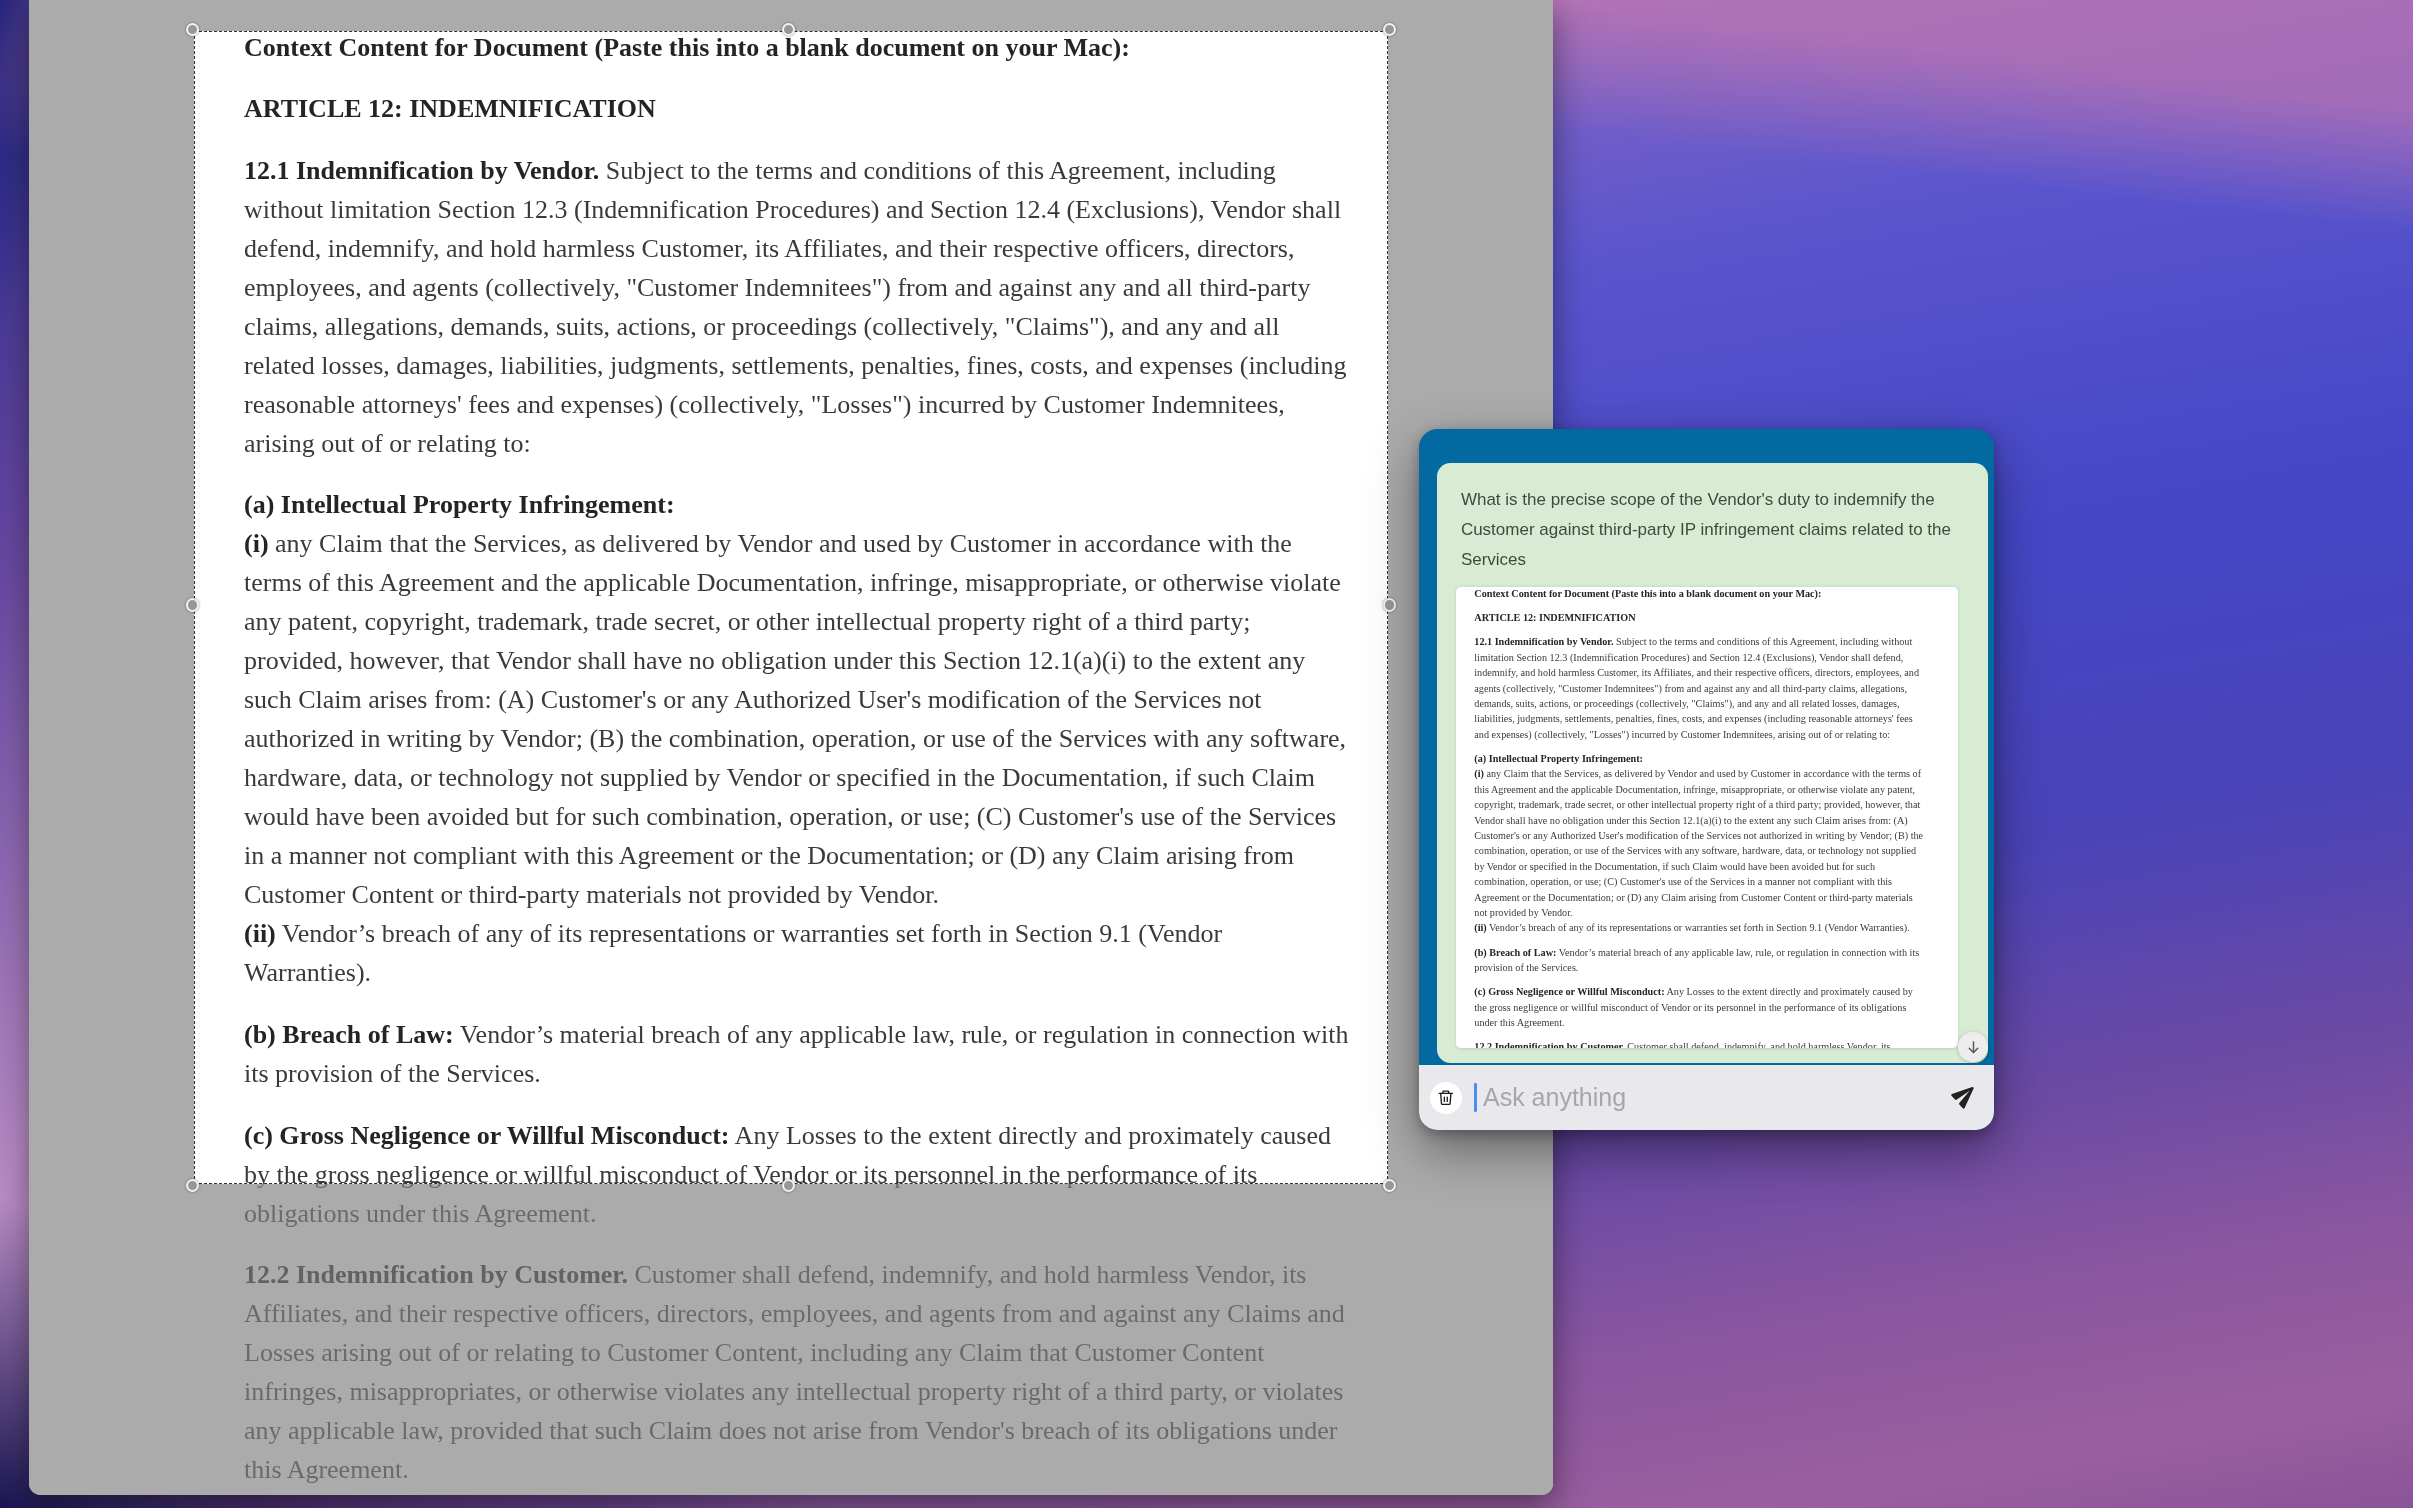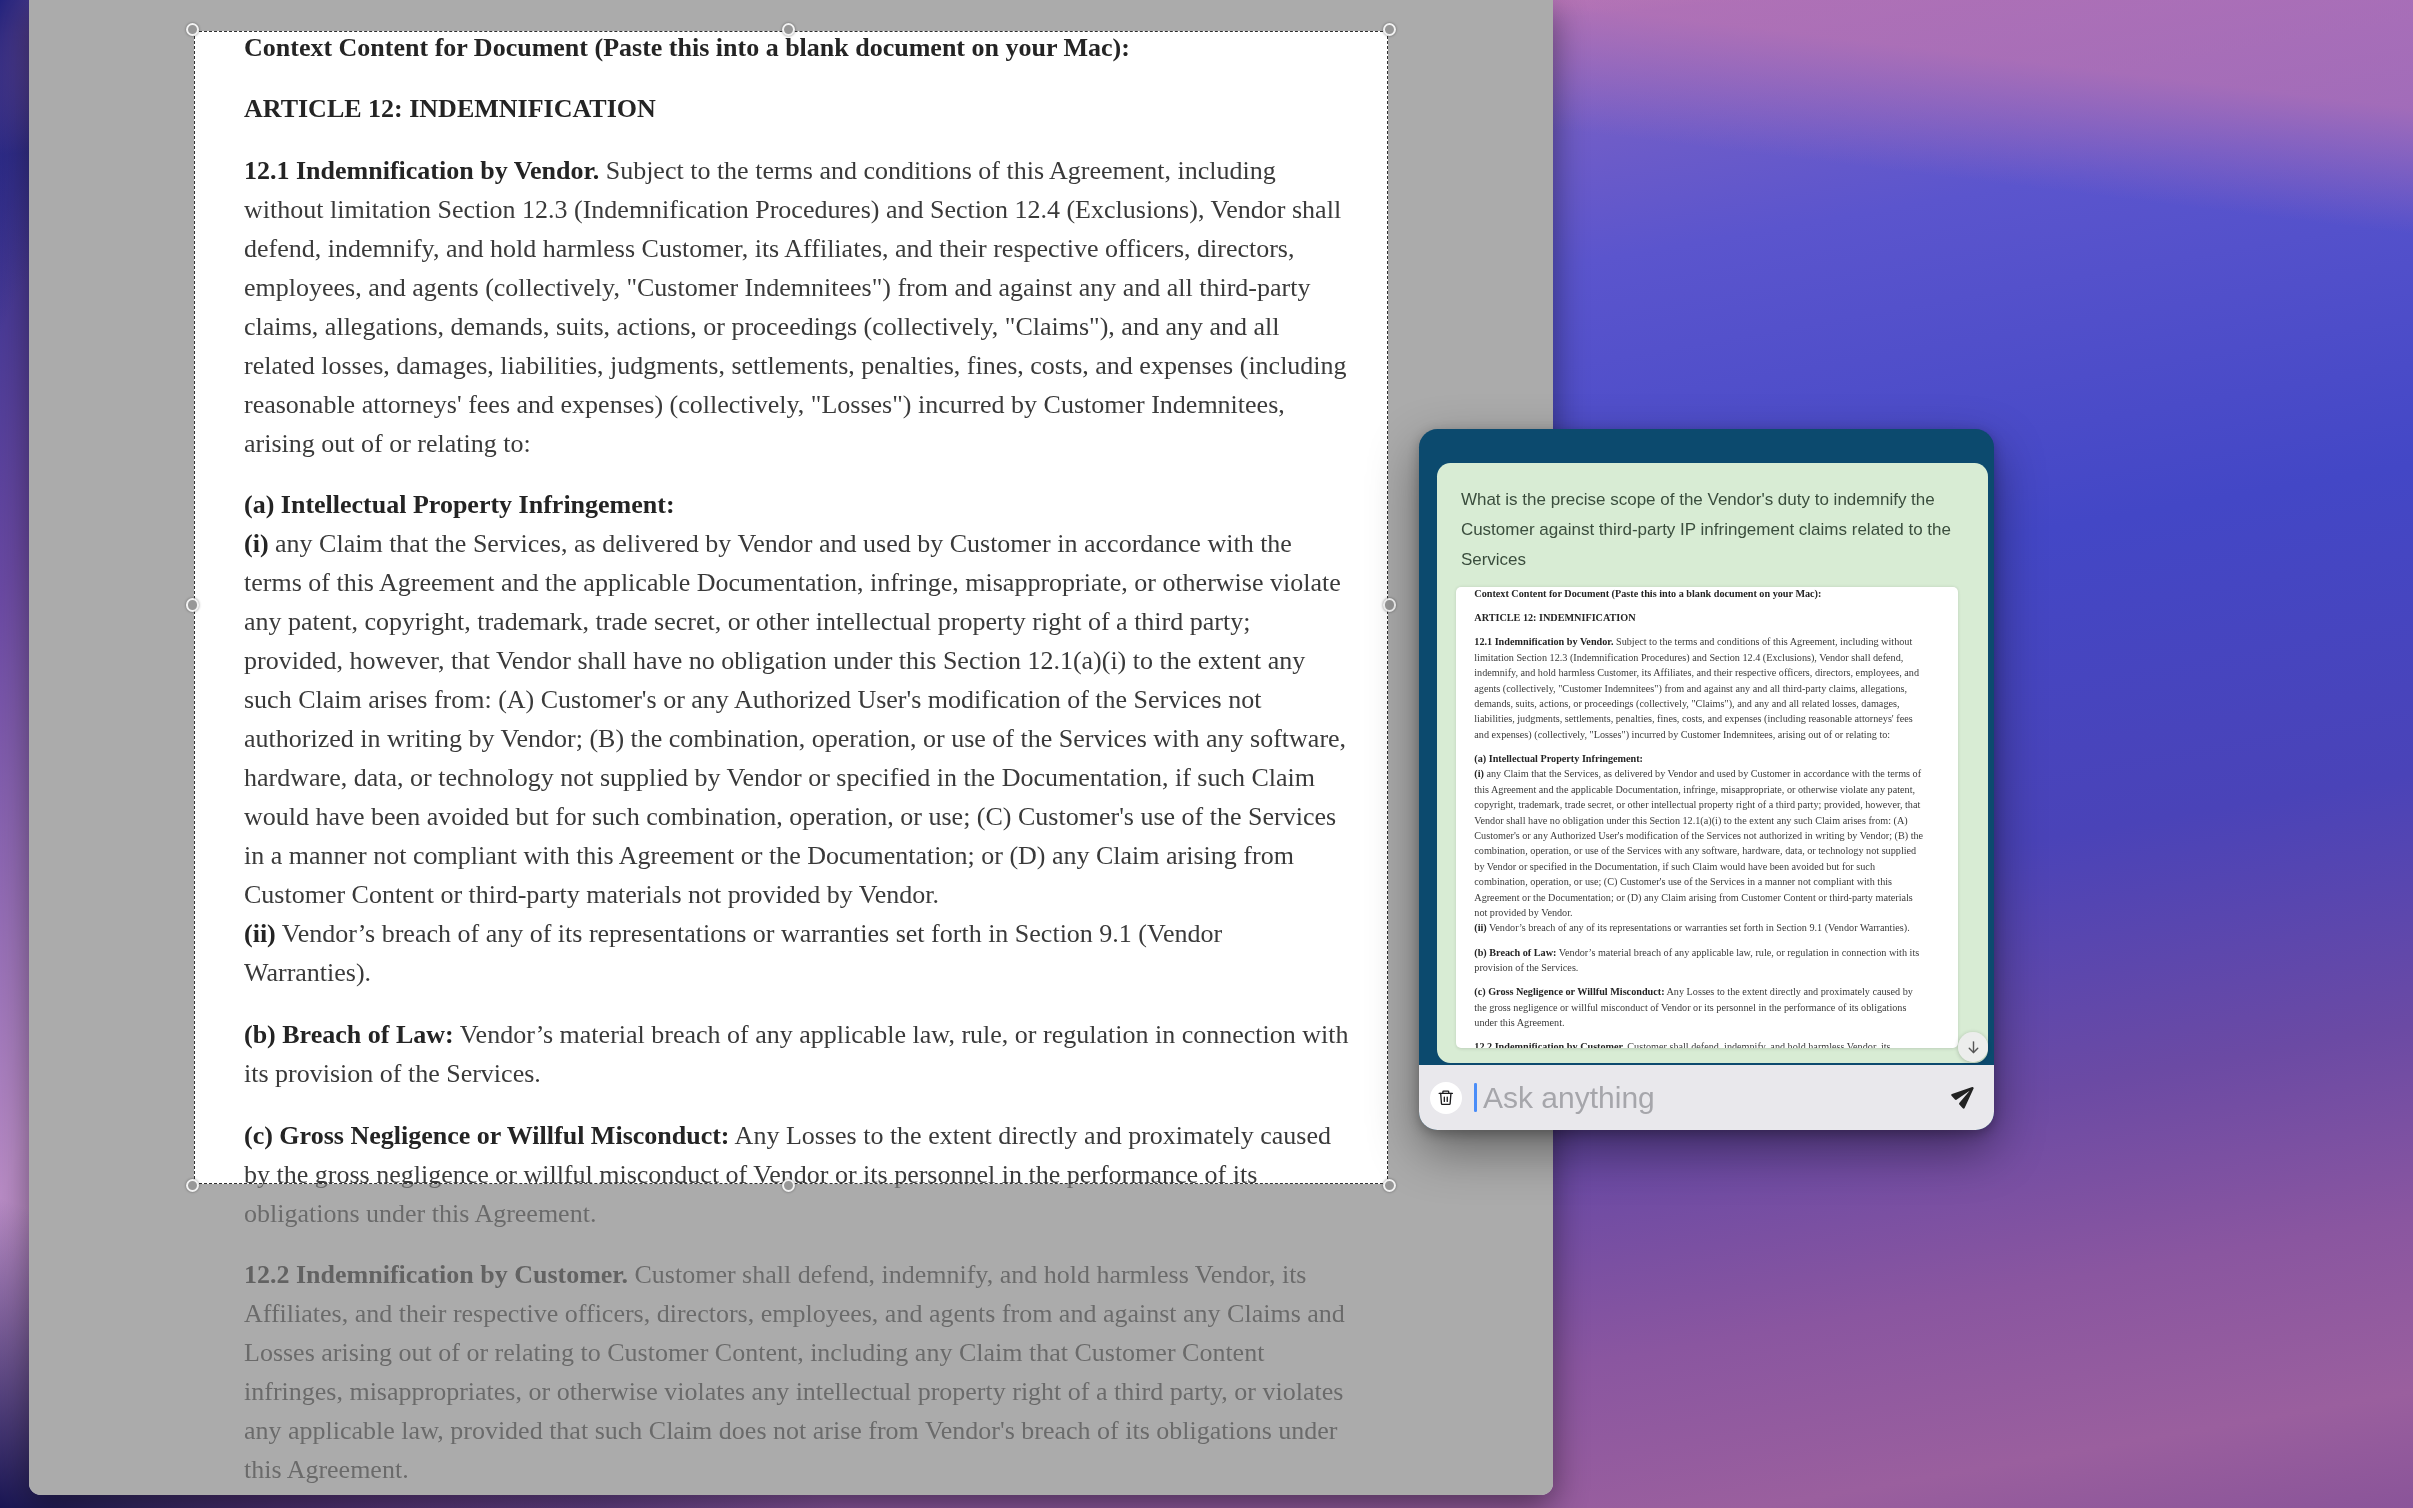--- a/index.html
+++ b/index.html
@@ -40,21 +40,21 @@
   .selection{position:absolute;left:194px;top:31px;width:1194px;height:1153px;
     border:1.7px dashed #2f2f2f;z-index:6;cursor:move;}
   .handle{position:absolute;width:13.4px;height:13.4px;border-radius:50%;
     background:#979797;border:2.5px solid #f2f2f2;box-shadow:0 0 2.5px rgba(0,0,0,.45);}
   .h-nw{left:-9.2px;top:-9.2px;} .h-n{left:calc(50% - 9.2px);top:-9.2px;} .h-ne{right:-9.2px;top:-9.2px;}
   .h-w{left:-9.2px;top:calc(50% - 9.2px);} .h-e{right:-9.2px;top:calc(50% - 9.2px);}
   .h-sw{left:-9.2px;bottom:-9.2px;} .h-s{left:calc(50% - 9.2px);bottom:-9.2px;} .h-se{right:-9.2px;bottom:-9.2px;}
 
   
   .popup{position:absolute;left:1419px;top:429px;width:575px;height:701px;
-    background:#0c4a6e;border-radius:18.4px;z-index:10;
+    background:#0369a1;border-radius:18.4px;z-index:10;
     box-shadow:0 20px 50px rgba(0,0,0,.42), 0 3.4px 11.7px rgba(0,0,0,.25);}
   .bubble{position:absolute;left:18.4px;top:34px;width:551px;height:600px;
     background:#d8ecd4;border-radius:13.4px;padding:22px 23.5px;}
   .bubble-text{font-family:"Liberation Sans",sans-serif;font-size:17px;line-height:30px;
     color:#3a4d3d;width:511px;}
   .thumb{width:502px;height:461px;background:#ffffff;border-radius:5px;overflow:hidden;
     margin:11.7px 0 0 -5px;box-shadow:0 0.8px 3.4px rgba(0,0,0,.12);}
   #doc-mini{font-family:"Liberation Serif","DejaVu Serif",serif;font-size:10.2px;line-height:15.4px;
     color:#3a3a3a;padding:3.4px 34px 0 18.4px;}
   #doc-mini .b{margin:8.8px 0 0 0;}
@@ -64,21 +64,21 @@
   .scroll-down{position:absolute;left:539px;top:603px;width:30px;height:30px;border-radius:50%;
     background:rgba(236,236,236,.97);border:none;display:flex;align-items:center;justify-content:center;
     box-shadow:0 0.8px 4.2px rgba(0,0,0,.22);cursor:pointer;padding:0;}
 
   .inputbar{position:absolute;left:0;right:0;bottom:0;height:65px;background:#e9e8ec;
     border-radius:0 0 18.4px 18.4px;}
   .trash-btn{position:absolute;left:11px;top:17px;width:32px;height:32px;border-radius:50%;
     background:#ffffff;border:none;display:flex;align-items:center;justify-content:center;cursor:pointer;padding:0;}
   .caret{position:absolute;left:55px;top:17.6px;width:2.5px;height:29px;background:#4a8df8;border-radius:1.3px;}
   .ask-input{position:absolute;left:62px;top:0;height:100%;width:436px;background:transparent;
-    border:none;outline:none;font-family:"Liberation Sans",sans-serif;font-size:30px;color:#333;}
+    border:none;outline:none;font-family:"Liberation Sans",sans-serif;font-size:25px;color:#333;}
   .ask-input::placeholder{color:#a6a6ab;}
   .send-btn{position:absolute;left:529px;top:12.6px;width:34px;height:34px;background:transparent;
     border:none;cursor:pointer;padding:0;display:flex;align-items:center;justify-content:center;}
   .send-btn svg{transform:rotate(-42deg);}
 </style>
 </head>
 <body>
 
 <div class="wallpaper"></div>
 

